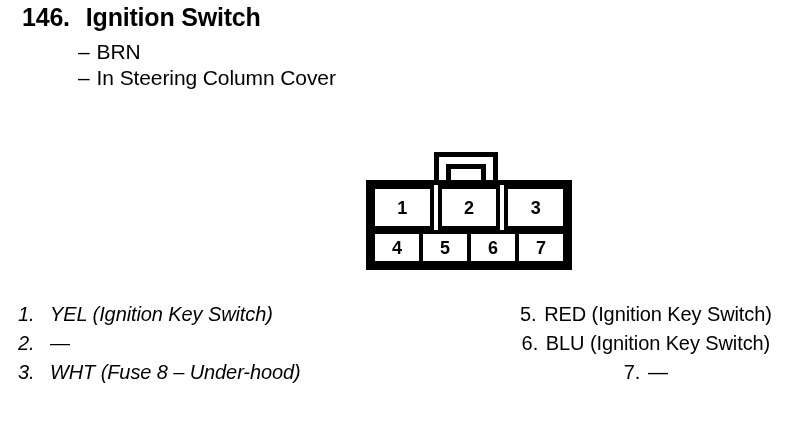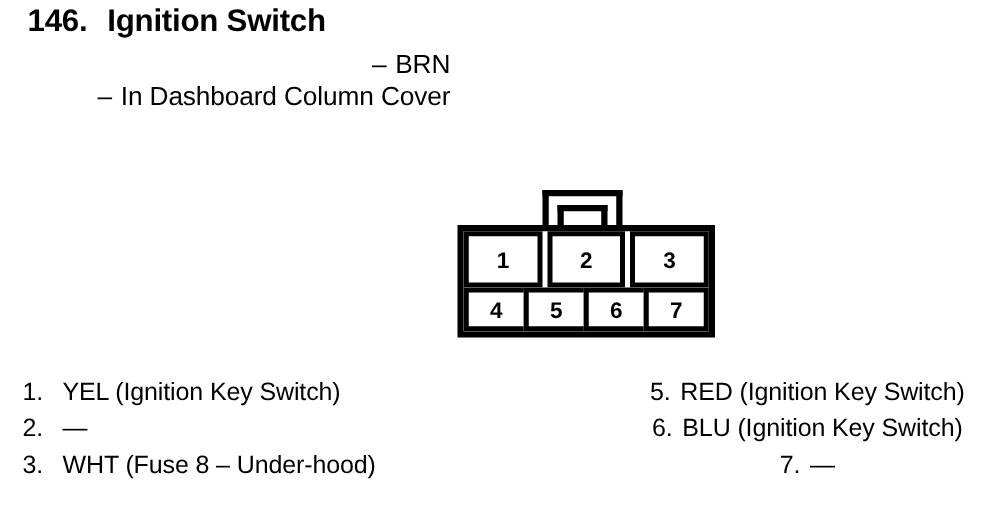--- a/index.html
+++ b/index.html
@@ -35,21 +35,20 @@
     font-size: 25px;
     font-weight: bold;
     letter-spacing: -0.2px;
     margin-left: 16px;
   }
 
   .bullet-list {
     position: absolute;
     left: 78px;
     top: 39px;
-    text-align: right;
   }
   .bullet-line {
     font-size: 21px;
     line-height: 26px;
     white-space: nowrap;
     letter-spacing: -0.1px;
   }
   .bullet-dash { margin-right: 7px; }
 
   
@@ -130,21 +129,21 @@
   }
   
   .row-top .pin + .pin { margin-left: 4px; }
   .row-bottom .pin + .pin { margin-left: -4px; }
 
   .row-top .pin { height: 45px; }
   .row-bottom .pin { height: 35px; }
 
   
   .legend { position: absolute; top: 300px; }
-  .legend-left  { left: 18px;  width: 440px; }
+  .legend-left  { left: 18px;  width: 440px; font-style: italic; }
   .legend-right { left: 487px; width: 310px; text-align: center; }
 
   .legend-item {
     font-size: 20px;
     line-height: 29px;
     white-space: nowrap;
     letter-spacing: -0.1px;
   }
   .legend-num {
     display: inline-block;
@@ -157,21 +156,21 @@
 <div class="header">
   <div class="title-row">
     <span class="title-num">146.</span><span class="title-text">Ignition Switch</span>
   </div>
 
   <div class="bullet-list">
     <div class="bullet-line">
       <span class="bullet-dash">–</span><span>BRN</span>
     </div>
     <div class="bullet-line">
-      <span class="bullet-dash">–</span><span>In Dashboard Column Cover</span>
+      <span class="bullet-dash">–</span><span>In Steering Column Cover</span>
     </div>
   </div>
 </div>
 
 <div class="connector">
 
   <div class="latch-outer"></div>
   <div class="latch-inner"></div>
 
   <div class="body-outline"></div>

